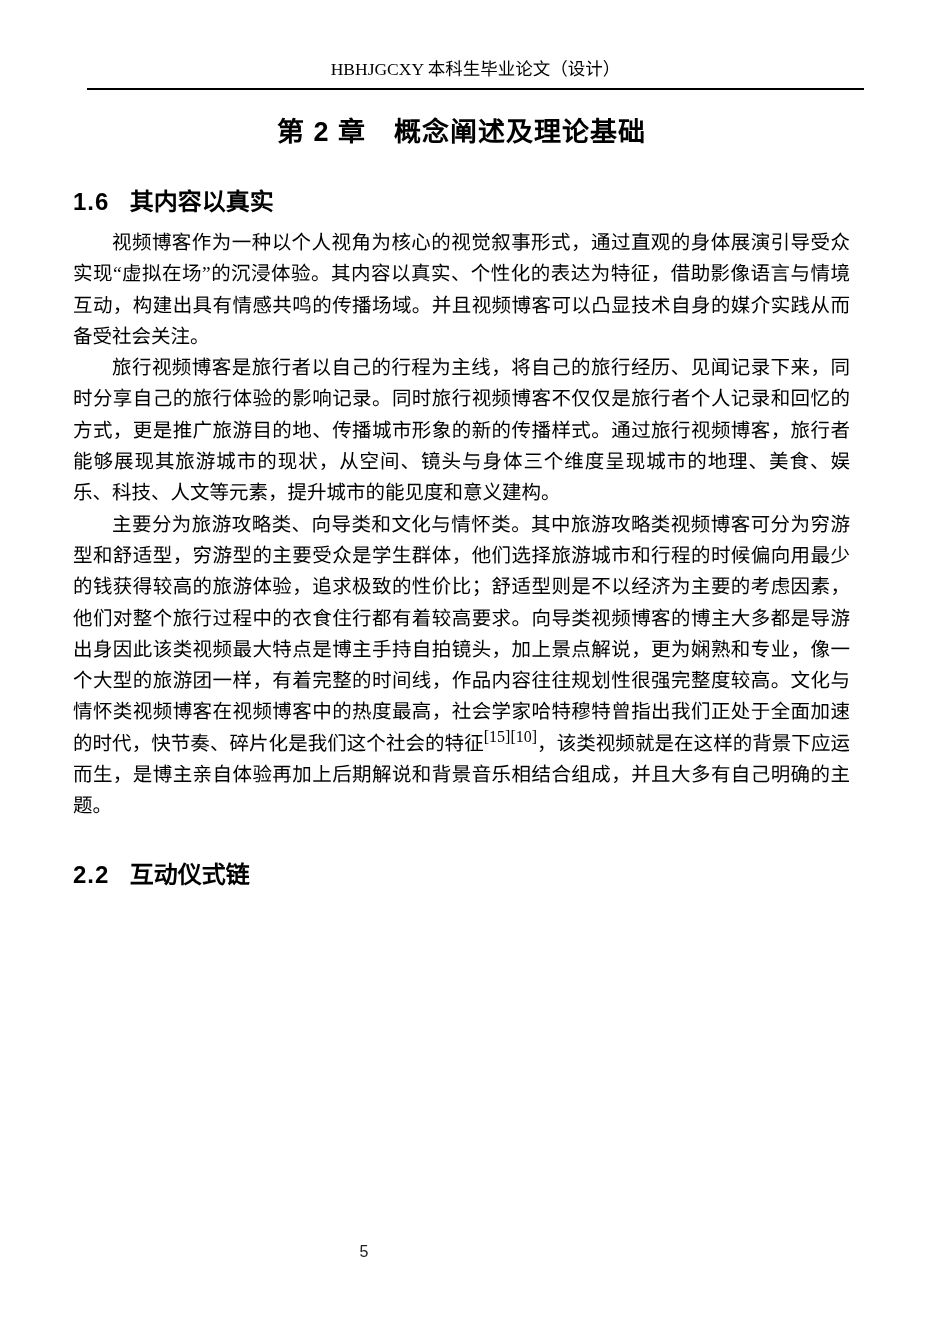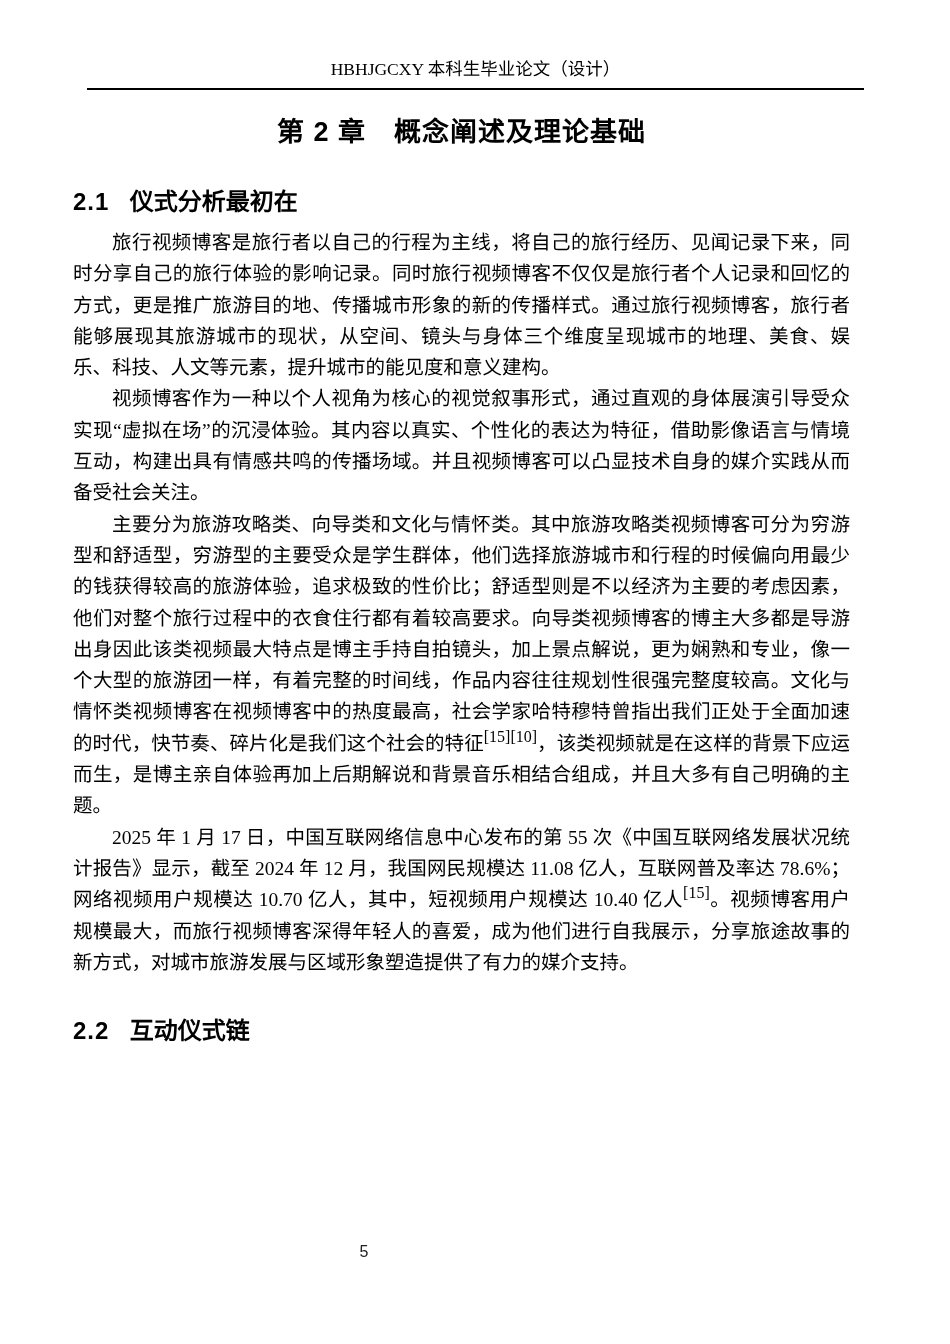--- a/index.html
+++ b/index.html
@@ -93,26 +93,25 @@
   <header class="running-header">
     <span>HBHJGCXY 本科生毕业论文（设计）</span>
   </header>
 
   <main class="content">
 
     <h1 class="chapter-title">第 2 章　概念阐述及理论基础</h1>
 
     <section>
       <h2 class="section-heading">
-        <span class="sec-num">2.1</span><span>仪式分析最初在</span>
+        <span class="sec-num">1.6</span><span>其内容以真实</span>
       </h2>
+      <p class="body-par">视频博客作为一种以个人视角为核心的视觉叙事形式，通过直观的身体展演引导受众实现“虚拟在场”的沉浸体验。其内容以真实、个性化的表达为特征，借助影像语言与情境互动，构建出具有情感共鸣的传播场域。并且视频博客可以凸显技术自身的媒介实践从而备受社会关注。</p>
       <p class="body-par">旅行视频博客是旅行者以自己的行程为主线，将自己的旅行经历、见闻记录下来，同时分享自己的旅行体验的影响记录。同时旅行视频博客不仅仅是旅行者个人记录和回忆的方式，更是推广旅游目的地、传播城市形象的新的传播样式。通过旅行视频博客，旅行者能够展现其旅游城市的现状，从空间、镜头与身体三个维度呈现城市的地理、美食、娱乐、科技、人文等元素，提升城市的能见度和意义建构。</p>
-      <p class="body-par">视频博客作为一种以个人视角为核心的视觉叙事形式，通过直观的身体展演引导受众实现“虚拟在场”的沉浸体验。其内容以真实、个性化的表达为特征，借助影像语言与情境互动，构建出具有情感共鸣的传播场域。并且视频博客可以凸显技术自身的媒介实践从而备受社会关注。</p>
       <p class="body-par">主要分为旅游攻略类、向导类和文化与情怀类。其中旅游攻略类视频博客可分为穷游型和舒适型，穷游型的主要受众是学生群体，他们选择旅游城市和行程的时候偏向用最少的钱获得较高的旅游体验，追求极致的性价比；舒适型则是不以经济为主要的考虑因素，他们对整个旅行过程中的衣食住行都有着较高要求。向导类视频博客的博主大多都是导游出身因此该类视频最大特点是博主手持自拍镜头，加上景点解说，更为娴熟和专业，像一个大型的旅游团一样，有着完整的时间线，作品内容往往规划性很强完整度较高。文化与情怀类视频博客在视频博客中的热度最高，社会学家哈特穆特曾指出我们正处于全面加速的时代，快节奏、碎片化是我们这个社会的特征<sup>[15][10]</sup>，该类视频就是在这样的背景下应运而生，是博主亲自体验再加上后期解说和背景音乐相结合组成，并且大多有自己明确的主题。</p>
-      <p class="body-par">2025 年 1 月 17 日，中国互联网络信息中心发布的第 55 次《中国互联网络发展状况统计报告》显示，截至 2024 年 12 月，我国网民规模达 11.08 亿人，互联网普及率达 78.6%；网络视频用户规模达 10.70 亿人，其中，短视频用户规模达 10.40 亿人<sup>[15]</sup>。视频博客用户规模最大，而旅行视频博客深得年轻人的喜爱，成为他们进行自我展示，分享旅途故事的新方式，对城市旅游发展与区域形象塑造提供了有力的媒介支持。</p>
     </section>
 
     <section>
       <h2 class="section-heading second">
         <span class="sec-num">2.2</span><span>互动仪式链</span>
       </h2>
     </section>
 
   </main>
 

